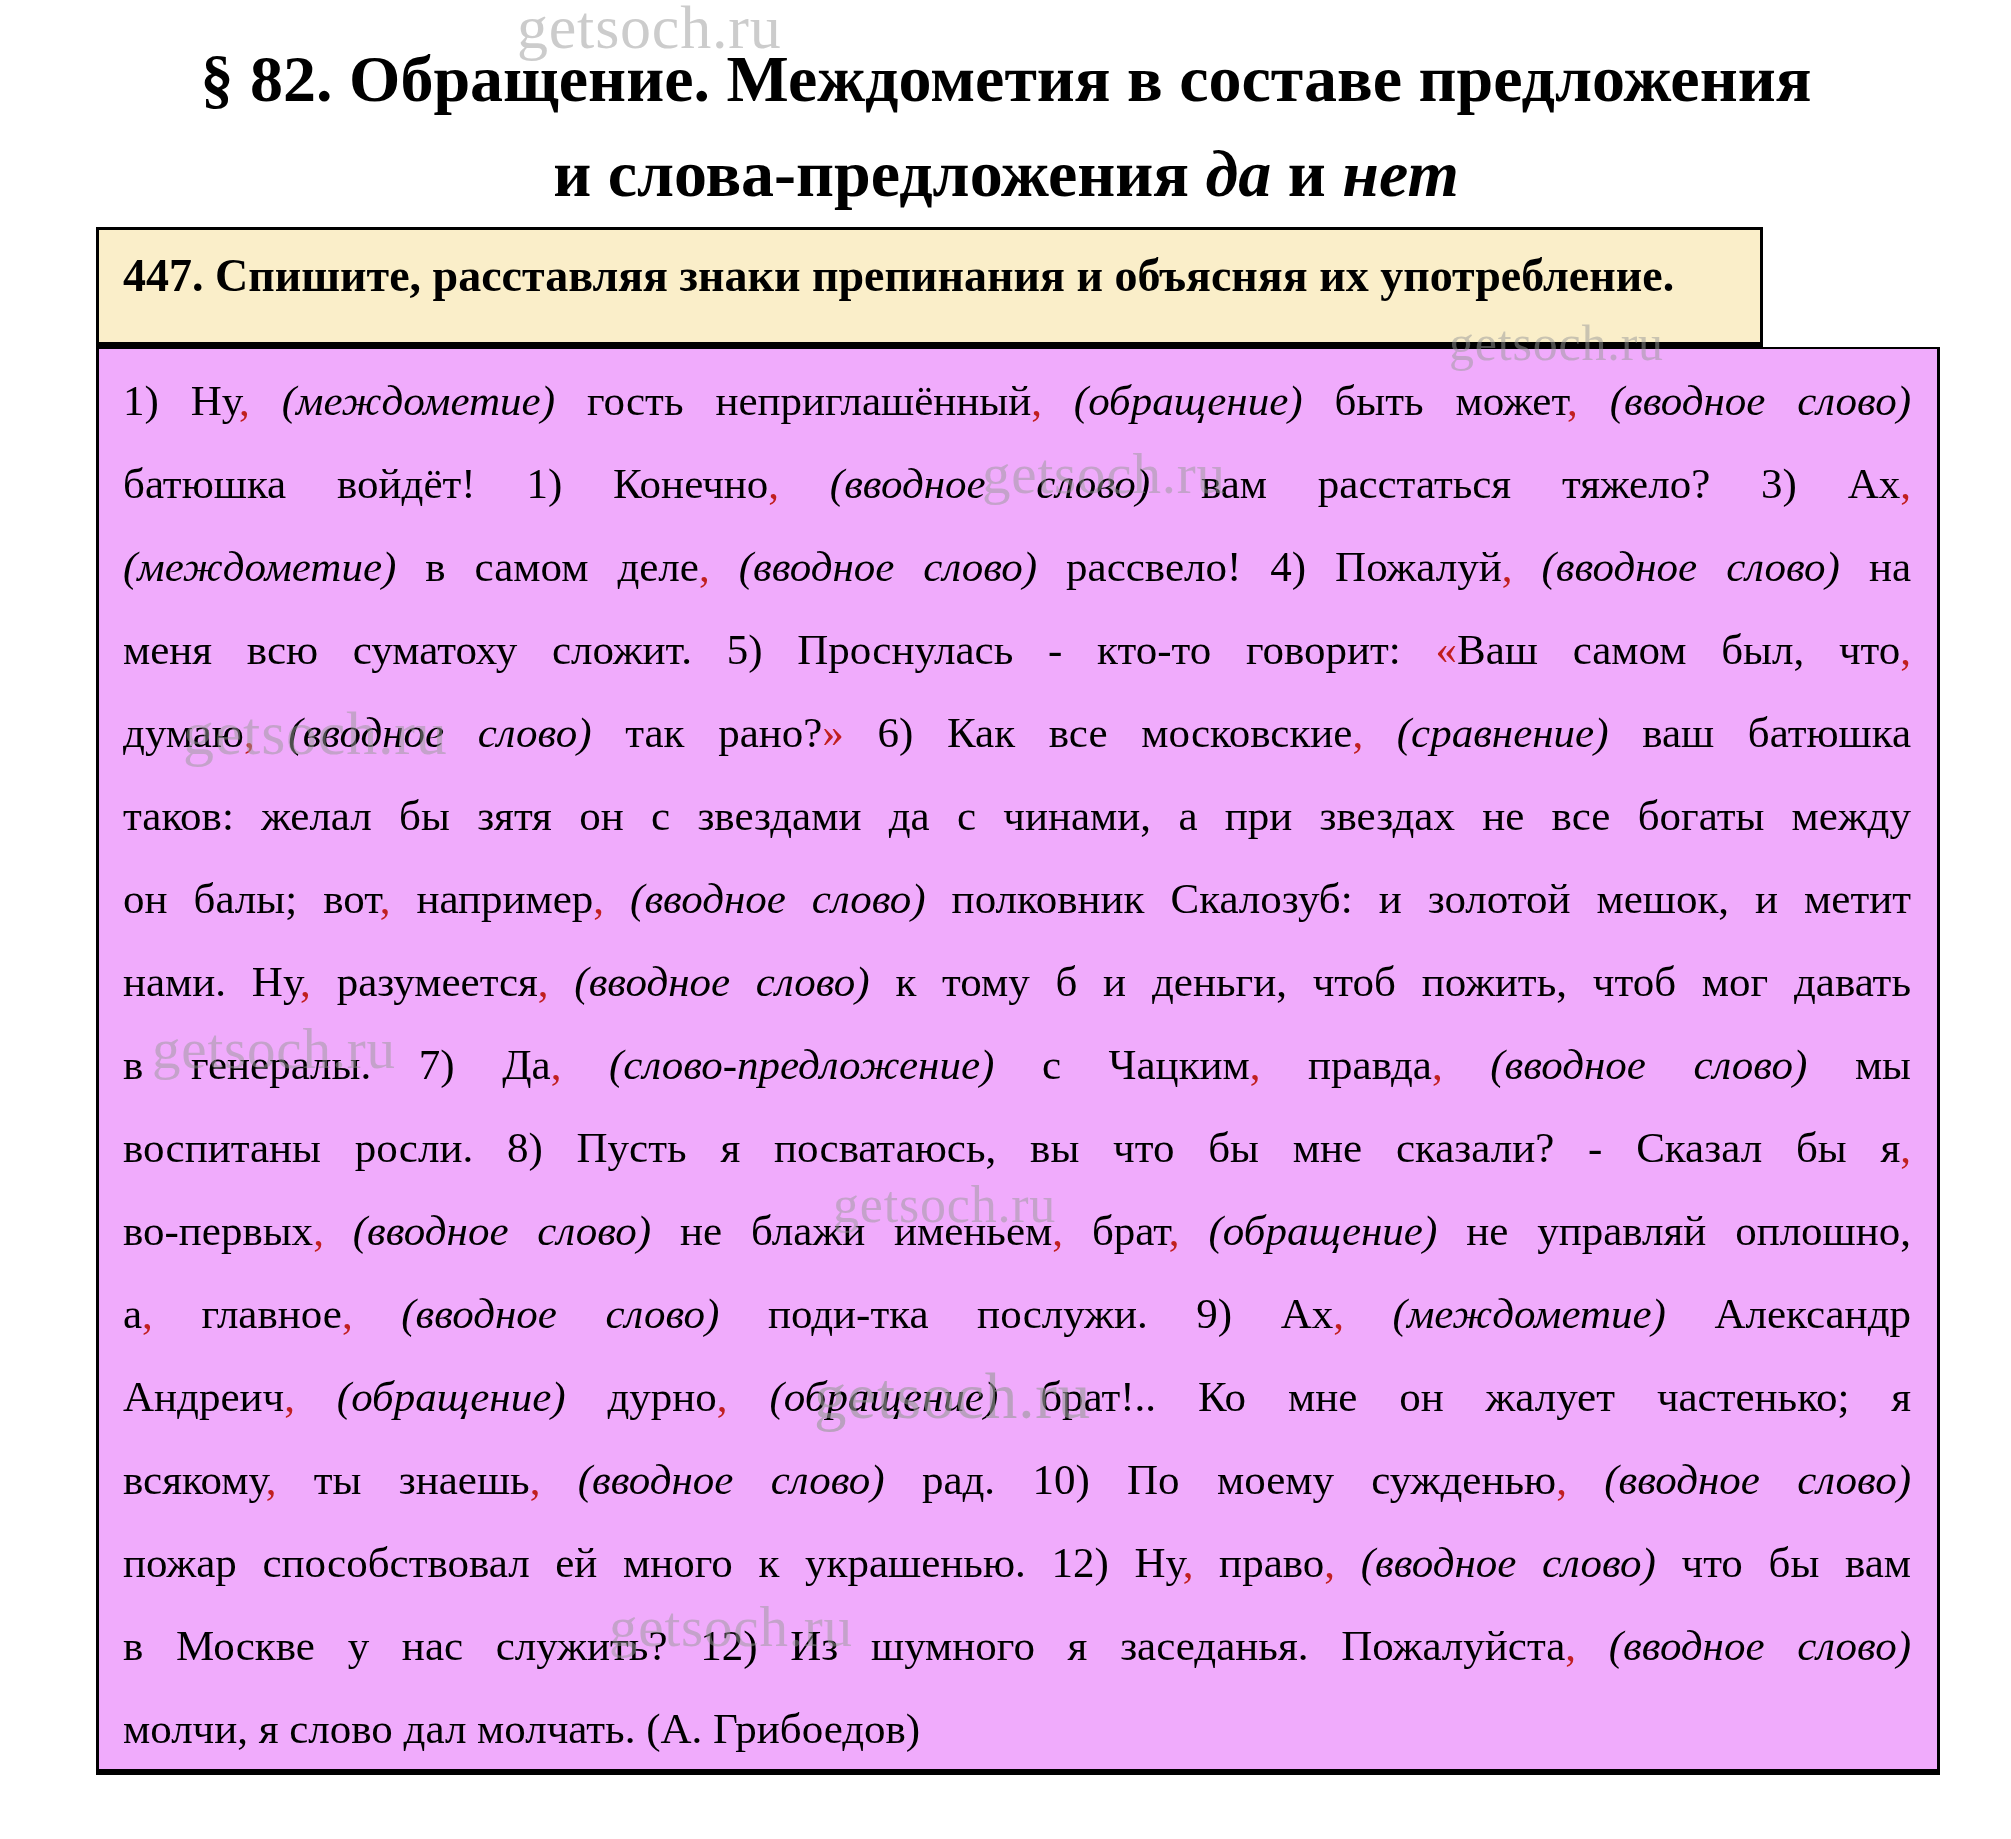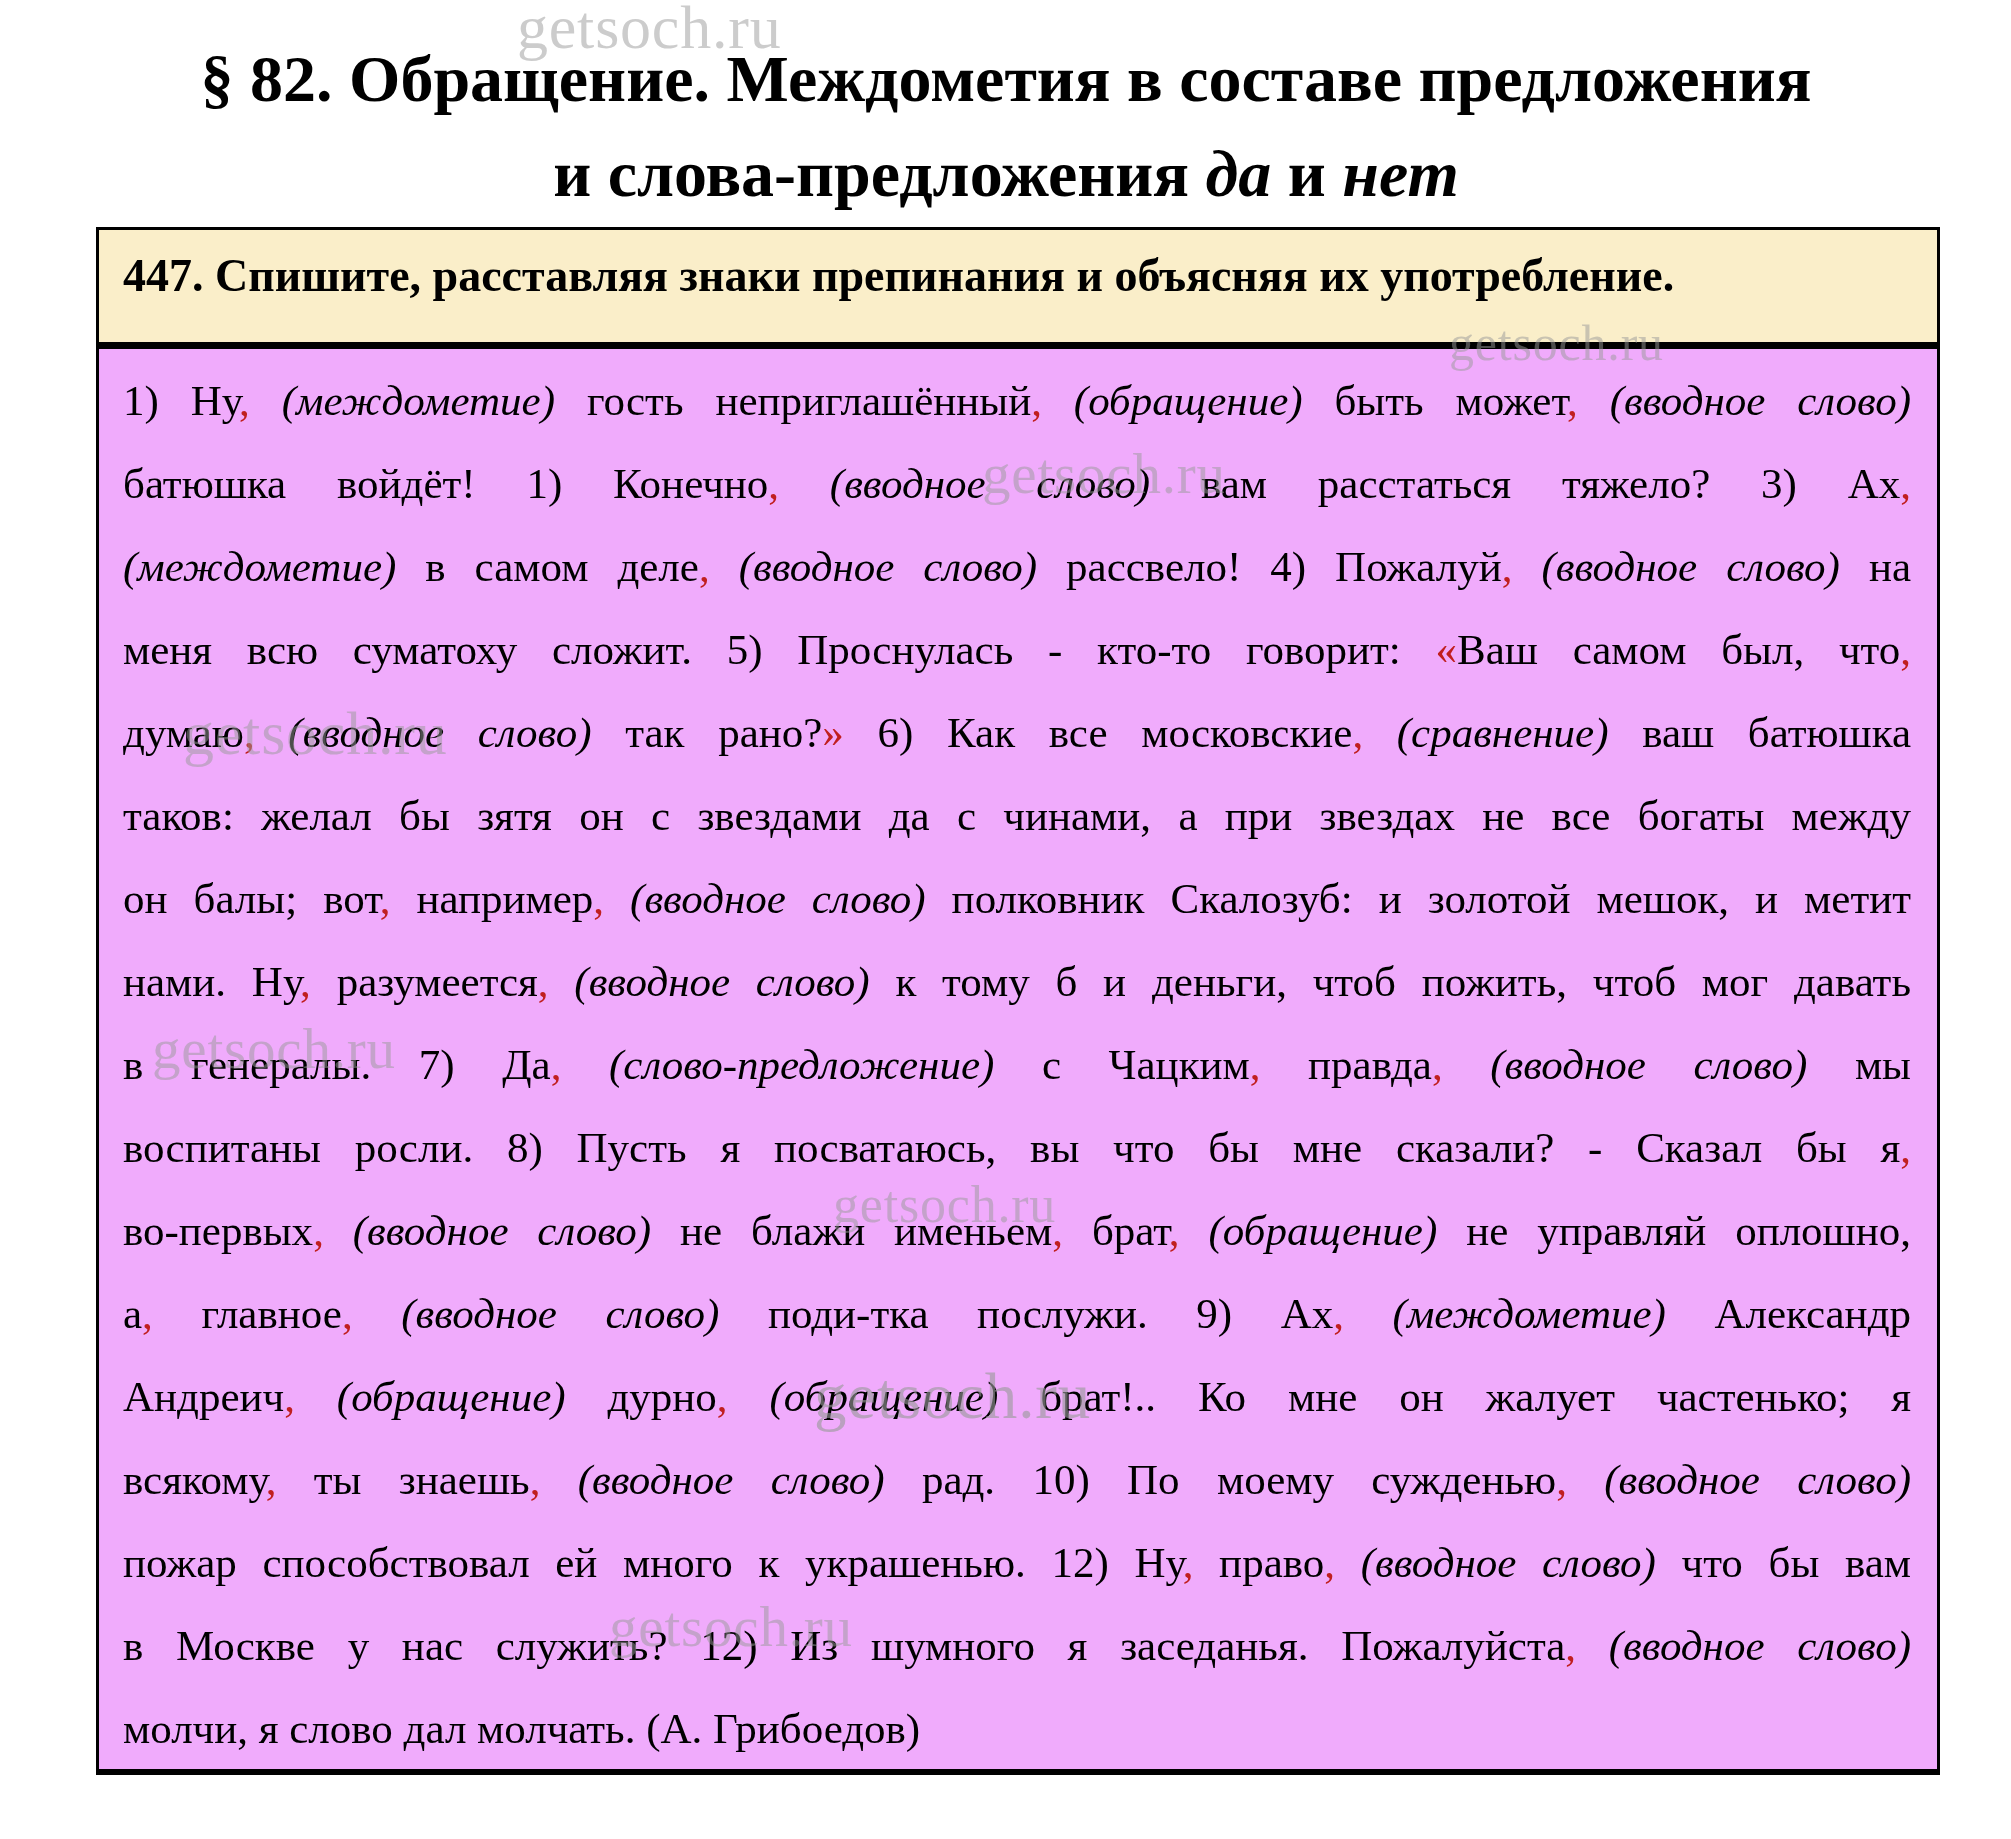--- a/index.html
+++ b/index.html
@@ -15,21 +15,21 @@
   }
   .title{
     position:absolute;left:0;width:100%;text-align:center;
     font-weight:bold;margin:0;white-space:nowrap;
   }
   .title1{top:41px;font-size:66px;line-height:1.15;}
   .title2{top:136px;font-size:66px;line-height:1.15;}
   .seg-i{font-style:italic;}
   .seg-r{color:var(--red);}
   .task-box{
-    position:absolute;left:96px;top:227px;width:1844px;height:120px;
+    position:absolute;left:96px;top:227px;width:1667px;height:120px;
     box-sizing:border-box;background:var(--taskbg);
     border:3.2px solid var(--border);border-bottom-width:5.7px;
     padding:18px 36px 0 24px;
   }
   .task-text{margin:0;font-size:46px;font-weight:bold;line-height:1.2;}
   .text-box{
     position:absolute;left:96px;top:347px;width:1844px;height:1428px;
     box-sizing:border-box;background:#f0abfc;
     border:3.2px solid var(--border);border-top-width:2.4px;border-bottom-width:6.5px;
     padding:9.7px 26px 0 24px;

